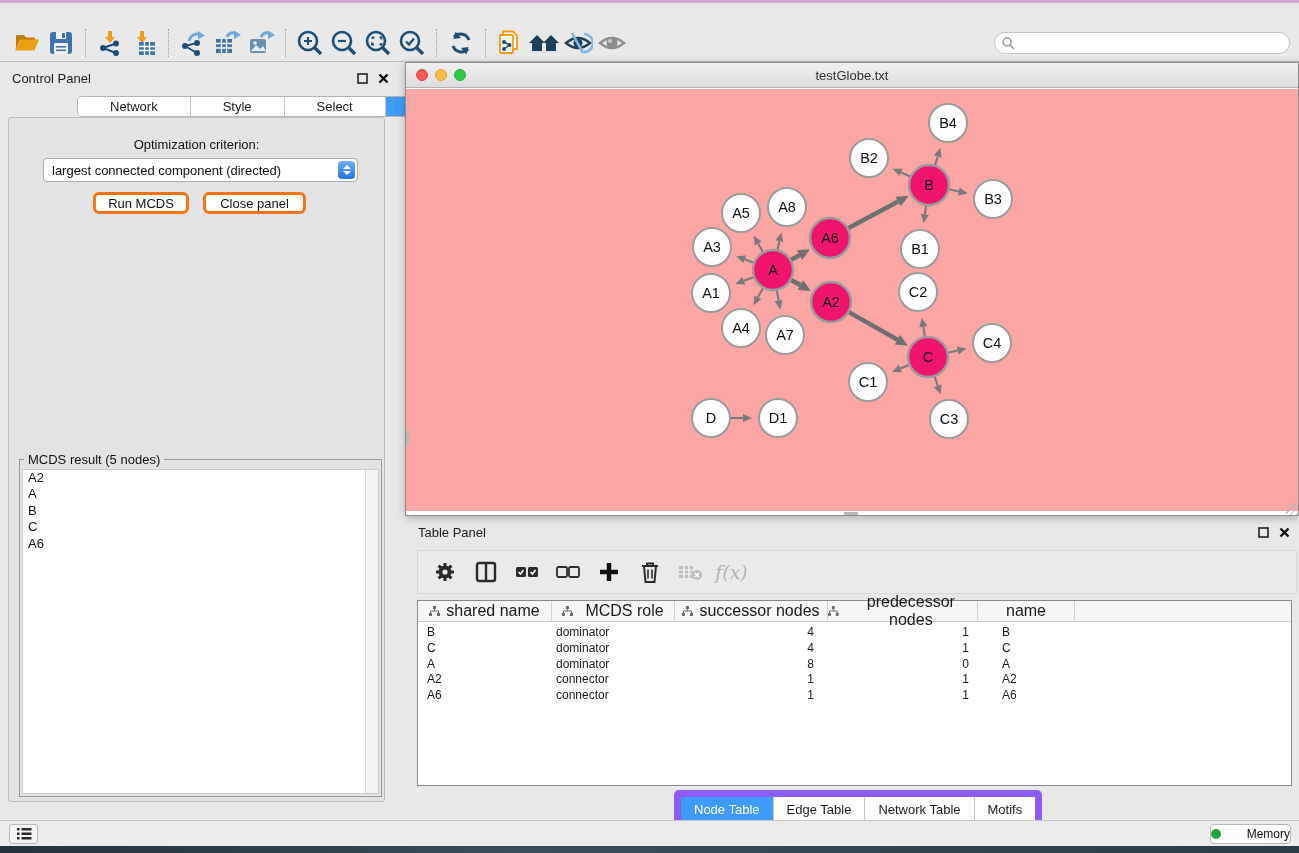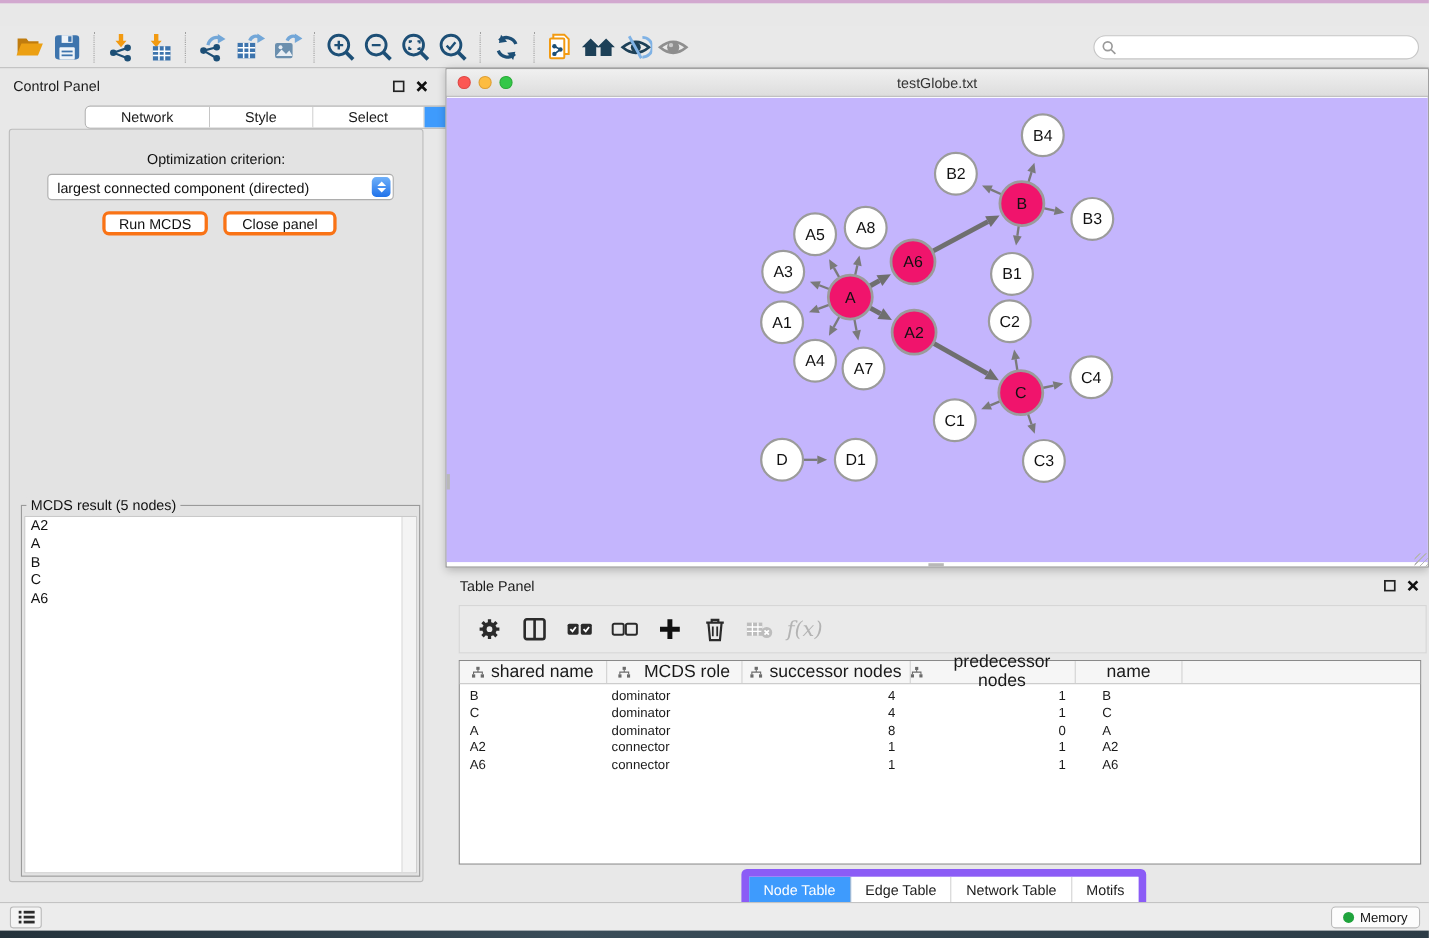--- a/index.html
+++ b/index.html
@@ -47,21 +47,21 @@
   .groupbox .legend { position:absolute; top:-8px; left:4px; background:#e3e3e3; padding:0 4px; font-size:13px; color:#111; }
   .mcds-list { position:absolute; left:2px; right:2px; top:9px; bottom:2px; background:#fff; border:1px solid #c9c9c9; overflow:hidden; }
   .mcds-scroll { position:absolute; right:0; top:0; bottom:0; width:13px; background:#f4f4f4; border-left:1px solid #dcdcdc; }
   .list-item { font-size:13px; color:#111; line-height:16.4px; padding-left:5px; }
 
   
   .net-window { position:absolute; left:405px; top:62px; width:894px; height:454px; background:#fff; border:1px solid #8d8d8d; box-shadow:0 2px 8px rgba(0,0,0,.25); }
   .net-titlebar { position:absolute; top:0; left:0; right:0; height:25px; background:linear-gradient(#f0f0f0,#dddddd); border-bottom:1px solid #b1b1b1; }
   .net-titlebar .title { position:absolute; left:0; right:0; text-align:center; font-size:13px; color:#333; line-height:25px; }
   .net-lights { position:absolute; left:10px; top:6px; display:flex; gap:7px; }
-  .net-canvas { position:absolute; top:26px; left:0; right:0; bottom:4px; background:#c4b5fd; }
+  .net-canvas { position:absolute; top:26px; left:0; right:0; bottom:4px; background:#fca5a5; }
   .net-grip { position:absolute; right:0; bottom:0; width:12px; height:12px;
     background:repeating-linear-gradient(135deg, transparent 0 3px, #b5b5b5 3px 4px); }
   .scroll-mark-left { position:absolute; left:0; top:368px; width:3px; height:14px; background:#b8b8b8; }
   .scroll-mark-bottom { position:absolute; left:438px; bottom:0; width:14px; height:3px; background:#b8b8b8; }
 
   
   .tp-toolbar { position:absolute; left:417px; top:550px; width:880px; height:44px; background:#eaeaea; border:1px solid #d6d6d6; display:flex; align-items:center; padding-left:8px; gap:4px; }
   .tp-icon { width:37px; height:34px; display:flex; align-items:center; justify-content:center; }
   .fx { font-family:"DejaVu Serif", serif; font-style:italic; font-size:19px; color:#b3b3b3; }
   .dtable { position:absolute; left:417px; top:600px; width:875px; height:186px; background:#fff; border:1px solid #8a8a8a; }
@@ -79,21 +79,21 @@
   .tbody { padding-top:3px; }
 
   .tp-tabs { position:absolute; left:674px; top:790px; display:flex; height:38px; border:7px solid #8b5cf6; border-radius:5px; overflow:hidden; background:#fff; }
   .tp-tab { font-size:13px; color:#1b1b1b; background:#fff; display:flex; align-items:center; justify-content:center; border-right:1px solid #c6c6c6; padding:0 13px; }
   .tp-tab:last-child { border-right:none; }
   .tp-tab.active { background:#3e9bfd; color:#fff; }
 
   
   .statusbar { position:absolute; left:0; right:0; top:820px; height:26px; background:#ececec; border-top:1px solid #c3c3c3; }
   .list-btn { position:absolute; left:9px; top:3px; width:29px; height:20px; border:1px solid #b9b9b9; border-radius:3px; background:#f4f4f4; display:flex; align-items:center; justify-content:center; }
-  .memory-btn { position:absolute; right:8px; top:3px; width:81px; height:20px; border:1px solid #b9b9b9; border-radius:4px; background:#fcfcfc; display:flex; align-items:center; justify-content:center; gap:5px; font-size:12px; color:#111; }
+  .memory-btn { position:absolute; right:8px; top:3px; width:81px; height:20px; border:1px solid #b9b9b9; border-radius:4px; background:#fcfcfc; display:flex; align-items:center; justify-content:space-between; gap:5px; font-size:12px; color:#111; }
   .memory-dot { width:10px; height:10px; border-radius:50%; background:#1fa33c; }
 
   svg { display:block; }
 </style>
 </head>
 <body>
 
 <div id="app">
   <div class="desk-top"></div>
 

